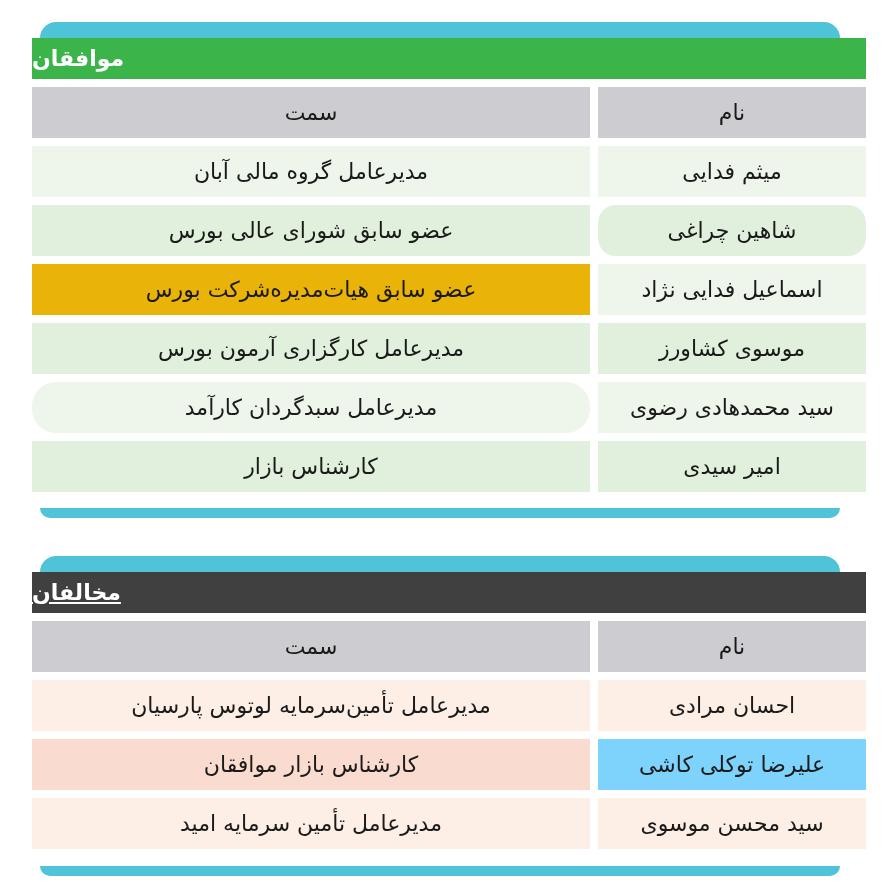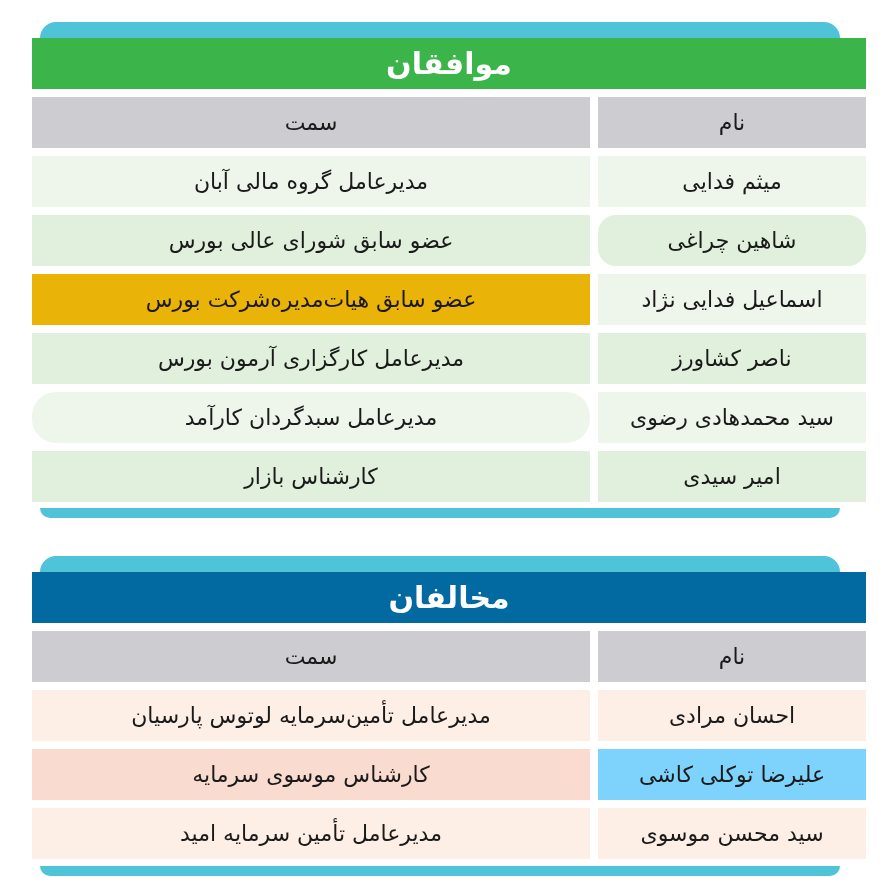--- a/index.html
+++ b/index.html
@@ -3,22 +3,22 @@
   <meta charset="utf-8">
   <style>
     html, body { margin: 0; padding: 0; background: #ffffff; }
     body { width: 895px; height: 891px; position: relative; overflow: hidden;
            font-family: "DejaVu Sans", sans-serif; direction: rtl; }
     .panel { position: absolute; left: 32px; width: 834px; }
     .cap-top { position: absolute; left: 40px; width: 800px; height: 16px;
                background: #4fc3d8; border-radius: 16px 16px 0 0; }
     .cap-bot { position: absolute; left: 40px; width: 800px; height: 10px;
                background: #4fc3d8; border-radius: 0 0 14px 14px; }
-    .title-bar { height: 51px; display: flex; align-items: center; justify-content: center;
-                 color: #ffffff; font-weight: bold; font-size: 30px; }
+    .title-bar { height: 41px; display: flex; align-items: center; justify-content: flex-end;
+                 color: #ffffff; font-weight: bold; font-size: 22px; }
     .row { display: flex; flex-direction: row; margin-top: 8px; height: 51px; }
     .cell { display: flex; align-items: center; justify-content: center;
             font-size: 22px; color: #1a1a1a; }
     .cell.name { width: 268px; text-align: right; }
     .cell.pos  { width: 558px; margin-right: 8px; }
     .hdr .cell { background: #cdcdd1; }
   </style>
 </head>
 <body>
 
@@ -37,49 +37,49 @@
   </div>
   <div class="row">
     <div class="cell name" style="background:#e1f0dc;border-radius:18px;">شاهین چراغی</div>
     <div class="cell pos" style="background:#e1f0dc;">عضو سابق شورای عالی بورس</div>
   </div>
   <div class="row">
     <div class="cell name" style="background:#eef6ec;">اسماعیل فدایی نژاد</div>
     <div class="cell pos" style="background:#eab308;">عضو سابق هیات‌مدیره‌شرکت بورس</div>
   </div>
   <div class="row">
-    <div class="cell name" style="background:#e1f0dc;">ناصر کشاورز</div>
+    <div class="cell name" style="background:#e1f0dc;">موسوی کشاورز</div>
     <div class="cell pos" style="background:#e1f0dc;text-align:center;">مدیرعامل کارگزاری آرمون بورس</div>
   </div>
   <div class="row">
     <div class="cell name" style="background:#eef6ec;">سید محمدهادی رضوی</div>
     <div class="cell pos" style="background:#eef6ec;border-radius:24px;">مدیرعامل سبدگردان کارآمد</div>
   </div>
   <div class="row">
     <div class="cell name" style="background:#e1f0dc;">امیر سیدی</div>
     <div class="cell pos" style="background:#e1f0dc;">کارشناس بازار</div>
   </div>
 </div>
 <div class="cap-bot" style="top:508px;"></div>
 
 <div class="cap-top" style="top:556px;"></div>
 <div class="panel" style="top:572px;">
-  <div class="title-bar" style="background:#0369a1;">
+  <div class="title-bar" style="background:#404040;text-decoration:underline;">
     <span>مخالفان</span>
   </div>
   <div class="row hdr">
     <div class="cell name">نام</div>
     <div class="cell pos">سمت</div>
   </div>
   <div class="row">
     <div class="cell name" style="background:#fdeee6;">احسان مرادی</div>
     <div class="cell pos" style="background:#fdeee6;">مدیرعامل تأمین‌سرمایه لوتوس پارسیان</div>
   </div>
   <div class="row">
     <div class="cell name" style="background:#7dd3fc;">علیرضا توکلی کاشی</div>
-    <div class="cell pos" style="background:#fadbcf;">کارشناس موسوی سرمایه</div>
+    <div class="cell pos" style="background:#fadbcf;">کارشناس بازار موافقان</div>
   </div>
   <div class="row">
     <div class="cell name" style="background:#fdeee6;">سید محسن موسوی</div>
     <div class="cell pos" style="background:#fdeee6;">مدیرعامل تأمین سرمایه امید</div>
   </div>
 </div>
 <div class="cap-bot" style="top:866px;"></div>
 
 </body></html>

